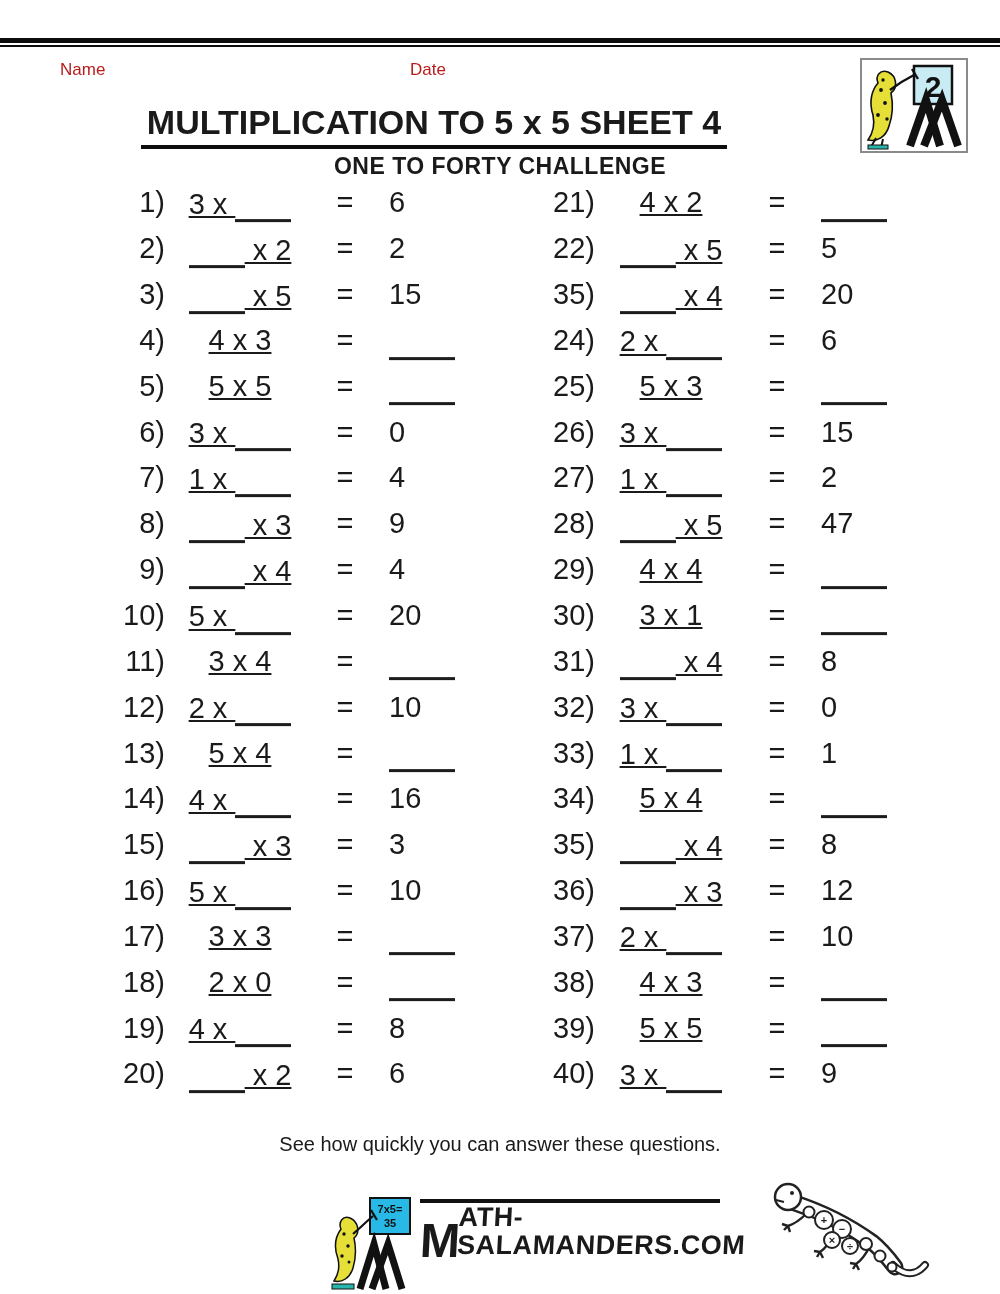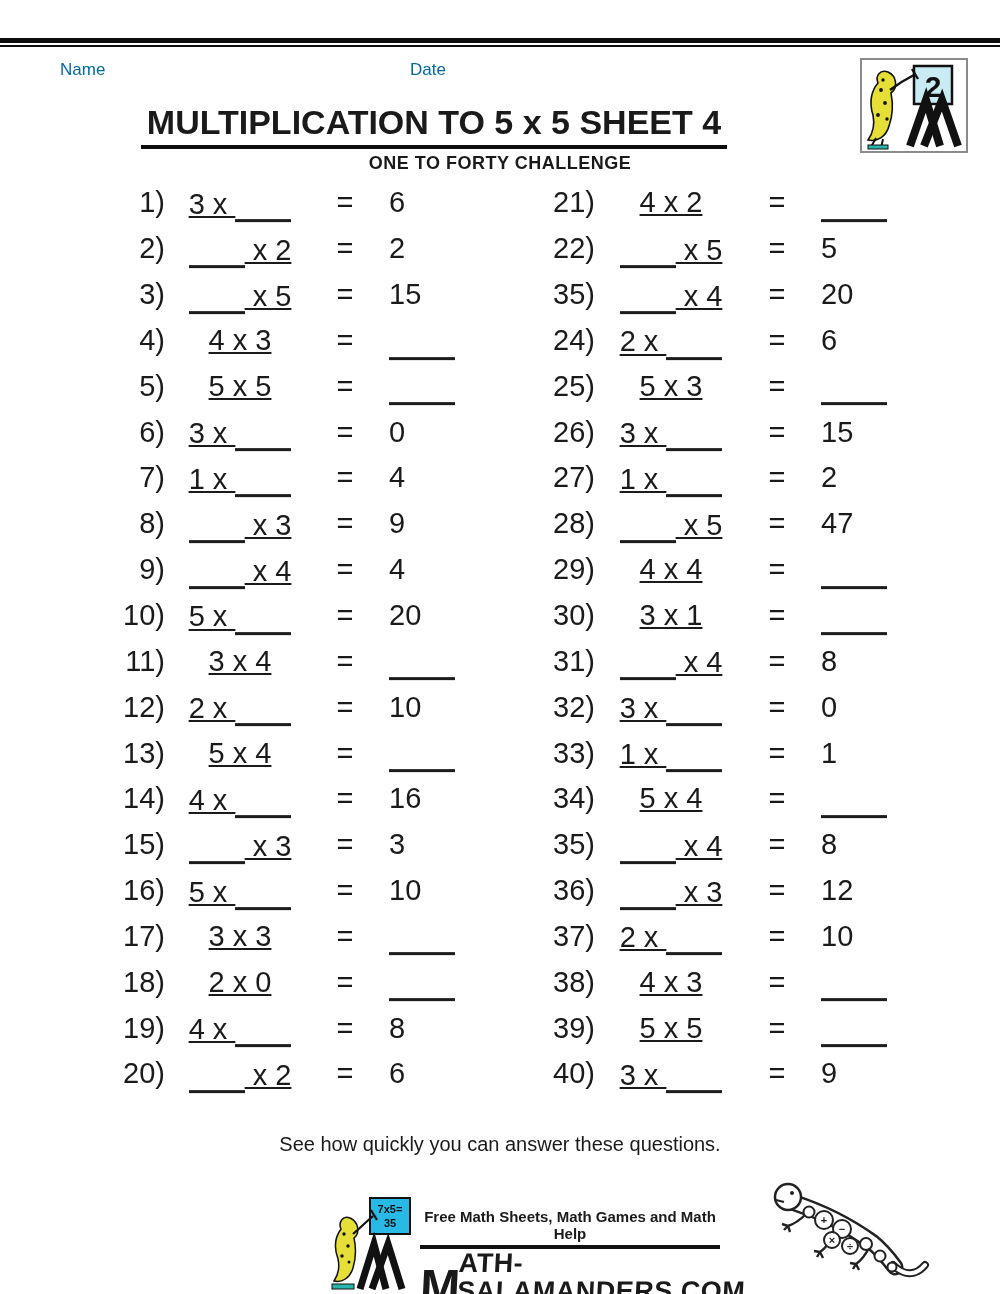--- a/index.html
+++ b/index.html
@@ -4,32 +4,32 @@
 <style>
   html,body{margin:0;padding:0;background:#fff;}
   .page{position:relative;width:1000px;height:1294px;background:#fff;overflow:hidden;
         font-family:"Liberation Sans",sans-serif;color:#1a1a1a;}
   
   .top-rule{position:absolute;top:38px;left:0;width:1000px;}
   .top-rule .thick{height:5px;background:#0d0d0d;}
   .top-rule .gap{height:2px;background:#fff;}
   .top-rule .thin{height:2px;background:#0d0d0d;}
   
-  .field-label{position:absolute;top:60px;font-size:17px;color:#0369a1;}
+  .field-label{position:absolute;top:60px;font-size:17px;color:#b91c1c;}
   .name-label{left:60px;}
   .date-label{left:410px;}
   
   .corner-logo{position:absolute;top:58px;left:860px;width:108px;height:95px;
                border:2px solid #8a8a8a;background:#fff;box-sizing:border-box;}
   
   .title-wrap{position:absolute;top:103px;left:0;width:868px;text-align:center;}
   .title{display:inline-block;font-size:34px;font-weight:700;letter-spacing:0px;
          border-bottom:4px solid #0d0d0d;padding:0 6px 3px 6px;white-space:nowrap;}
   .subtitle-wrap{position:absolute;top:153px;left:0;width:1000px;text-align:center;}
-  .subtitle{font-size:18px;font-weight:600;letter-spacing:0.5px;}
+  .subtitle{font-size:23px;font-weight:600;letter-spacing:0.5px;}
   
   .qcol{position:absolute;top:180px;}
   .qcol-left{left:95px;}
   .qcol-right{left:527px;}
   .qrow{display:grid;align-items:center;height:45.85px;font-size:29px;}
   .qcol-left  .qrow{grid-template-columns:70px 150px 60px 125px;}
   .qcol-right .qrow{grid-template-columns:68px 152px 60px 120px;}
   .qnum{text-align:right;}
   .qexpr{text-align:center;white-space:nowrap;text-decoration:underline;}
   .qeq{text-align:center;}
@@ -364,21 +364,20 @@
         <path d="M23 38 C30 32 36 26 43 20" stroke="#111" stroke-width="2.2" fill="none"></path>
         <path d="M41 14 L47 24" stroke="#111" stroke-width="2.2"></path>
         <circle cx="14" cy="38" r="1.7" fill="#111"></circle>
         <circle cx="18" cy="50" r="1.7" fill="#111"></circle>
         <circle cx="12" cy="60" r="1.7" fill="#111"></circle>
         <circle cx="19" cy="66" r="1.5" fill="#111"></circle>
         <rect x="2" y="88" width="22" height="5" fill="#2ab5ab" stroke="#111" stroke-width="1"></rect>
       </g>
     </svg>
     <div class="brand-text">
-      <div class="brand-tagline">Free Math Sheets, Math Games and Math Help</div>
       <div class="brand-line"></div>
       <div class="site-row">
         <span class="site-m">M</span>
         <span class="site-rest">ATH-SALAMANDERS.COM</span>
       </div>
     </div>
   </div>
 
   <svg class="lizard" viewBox="0 0 172 118">
 

